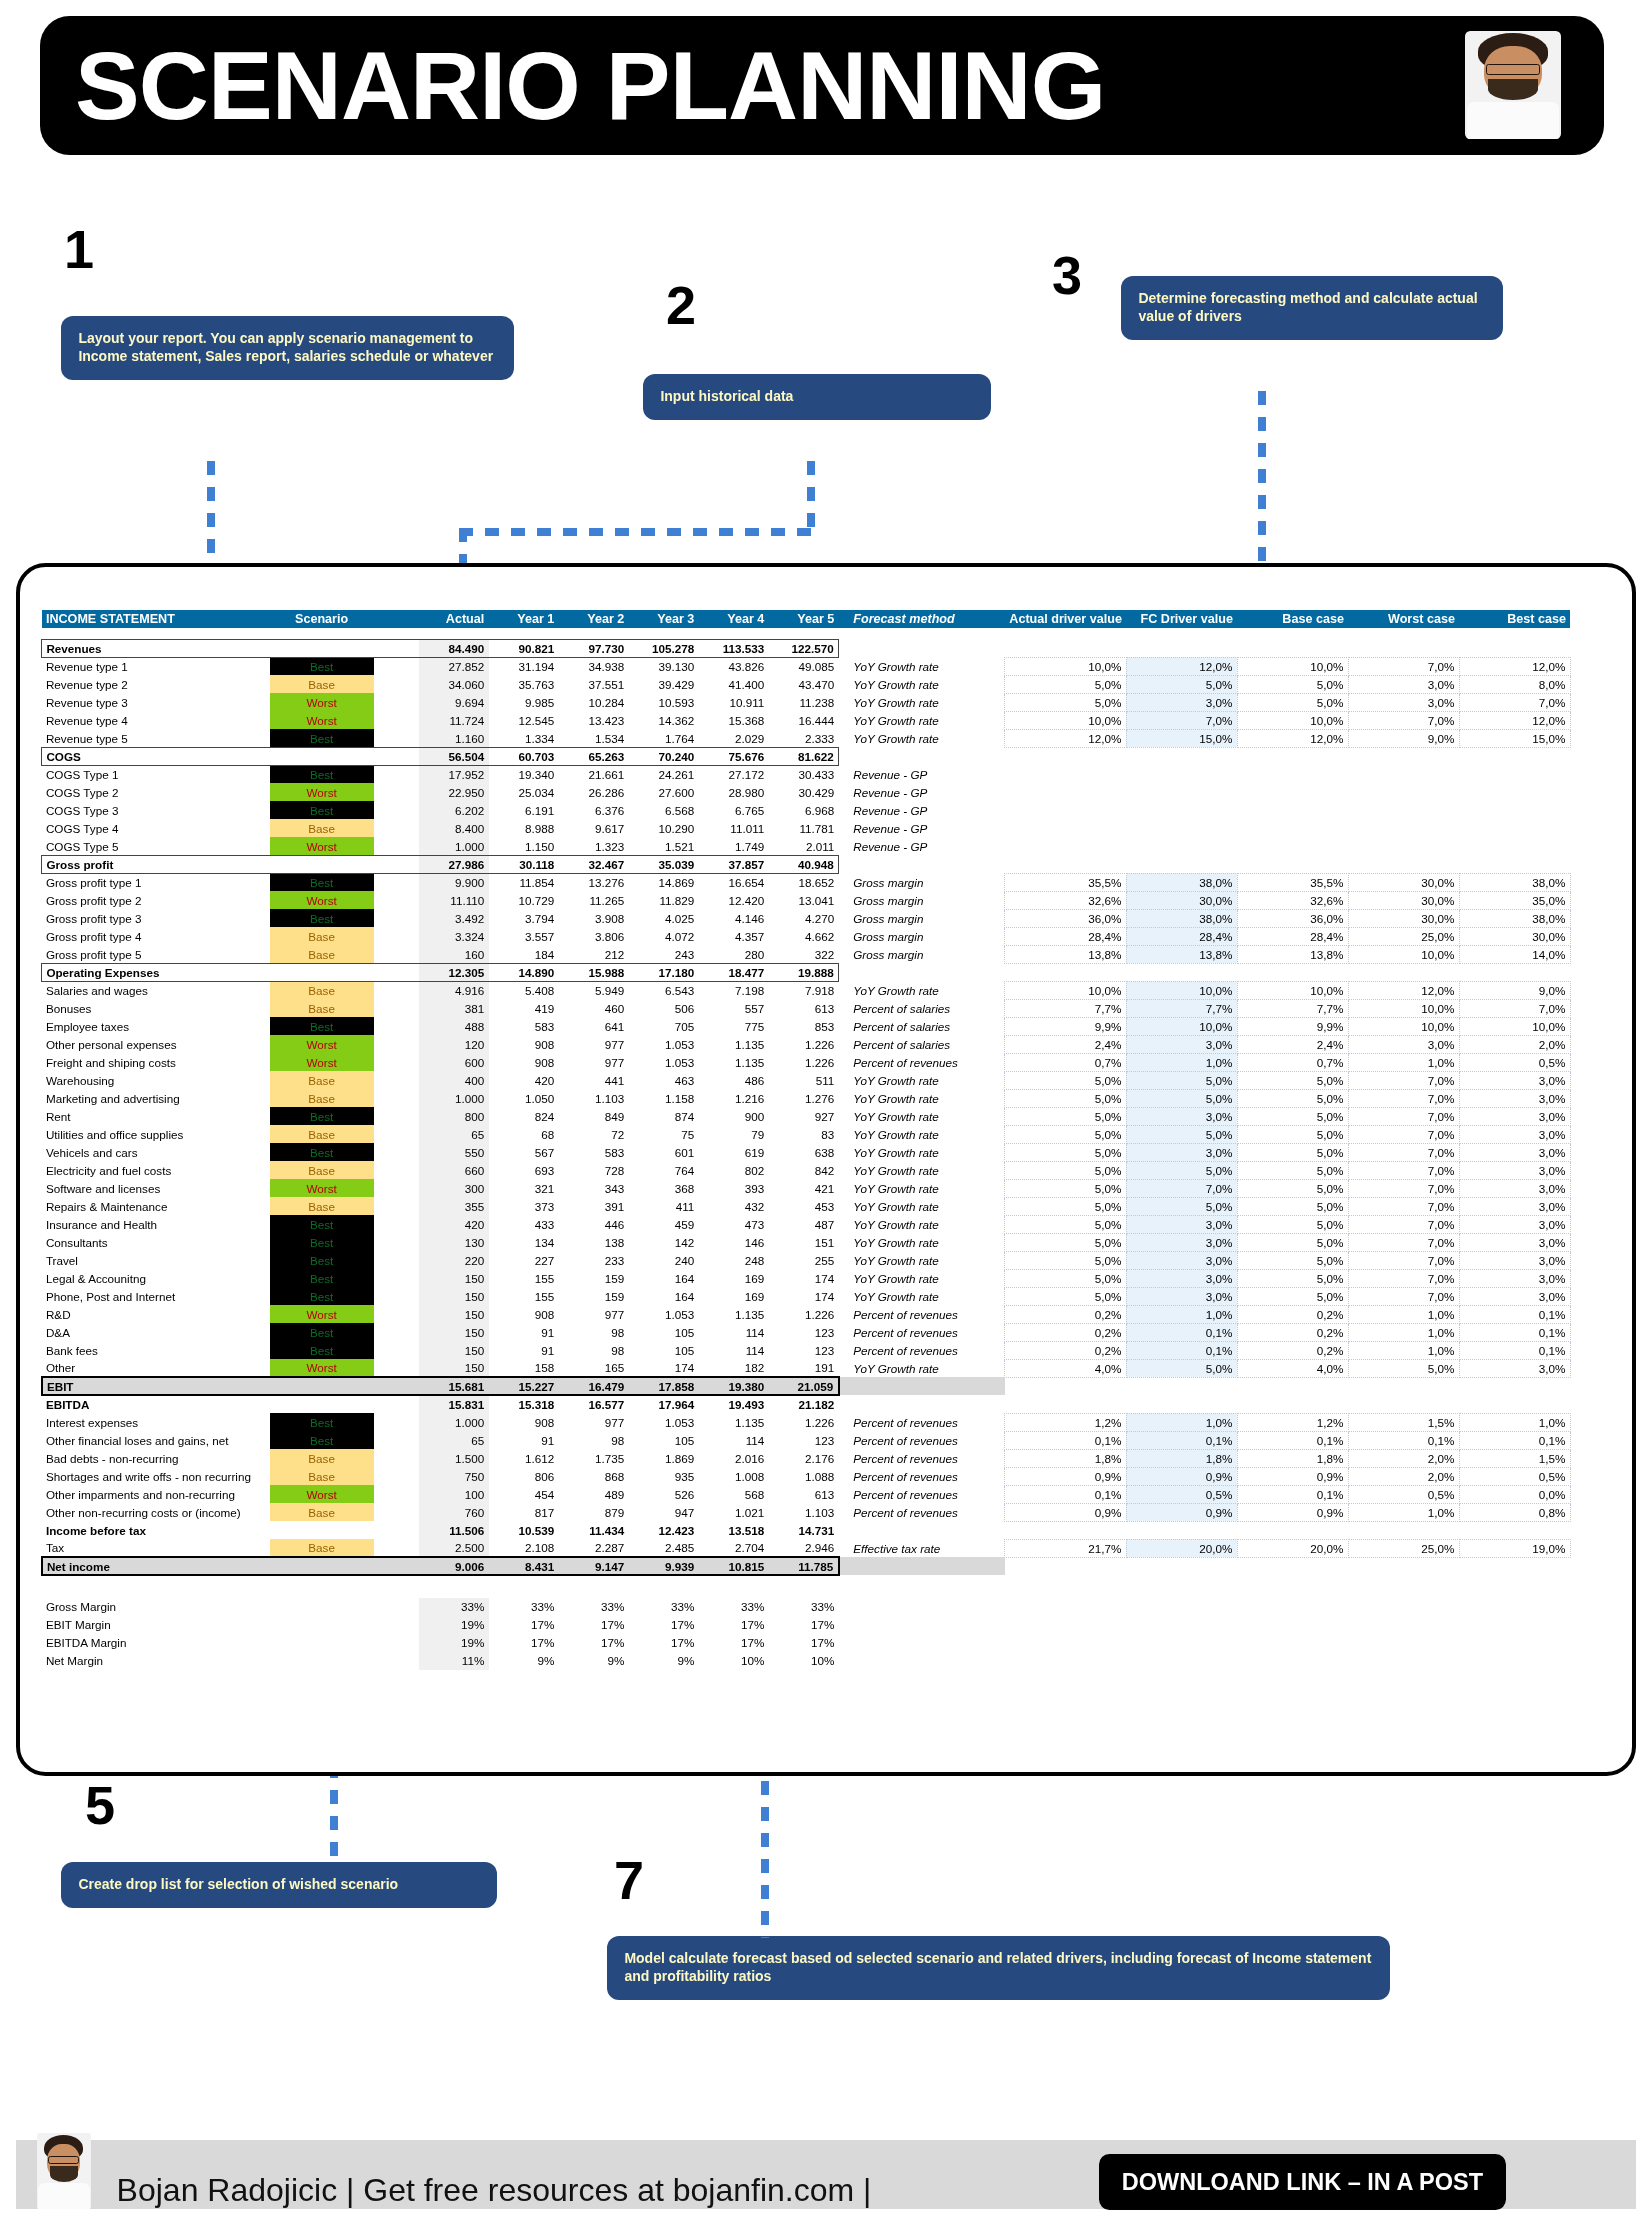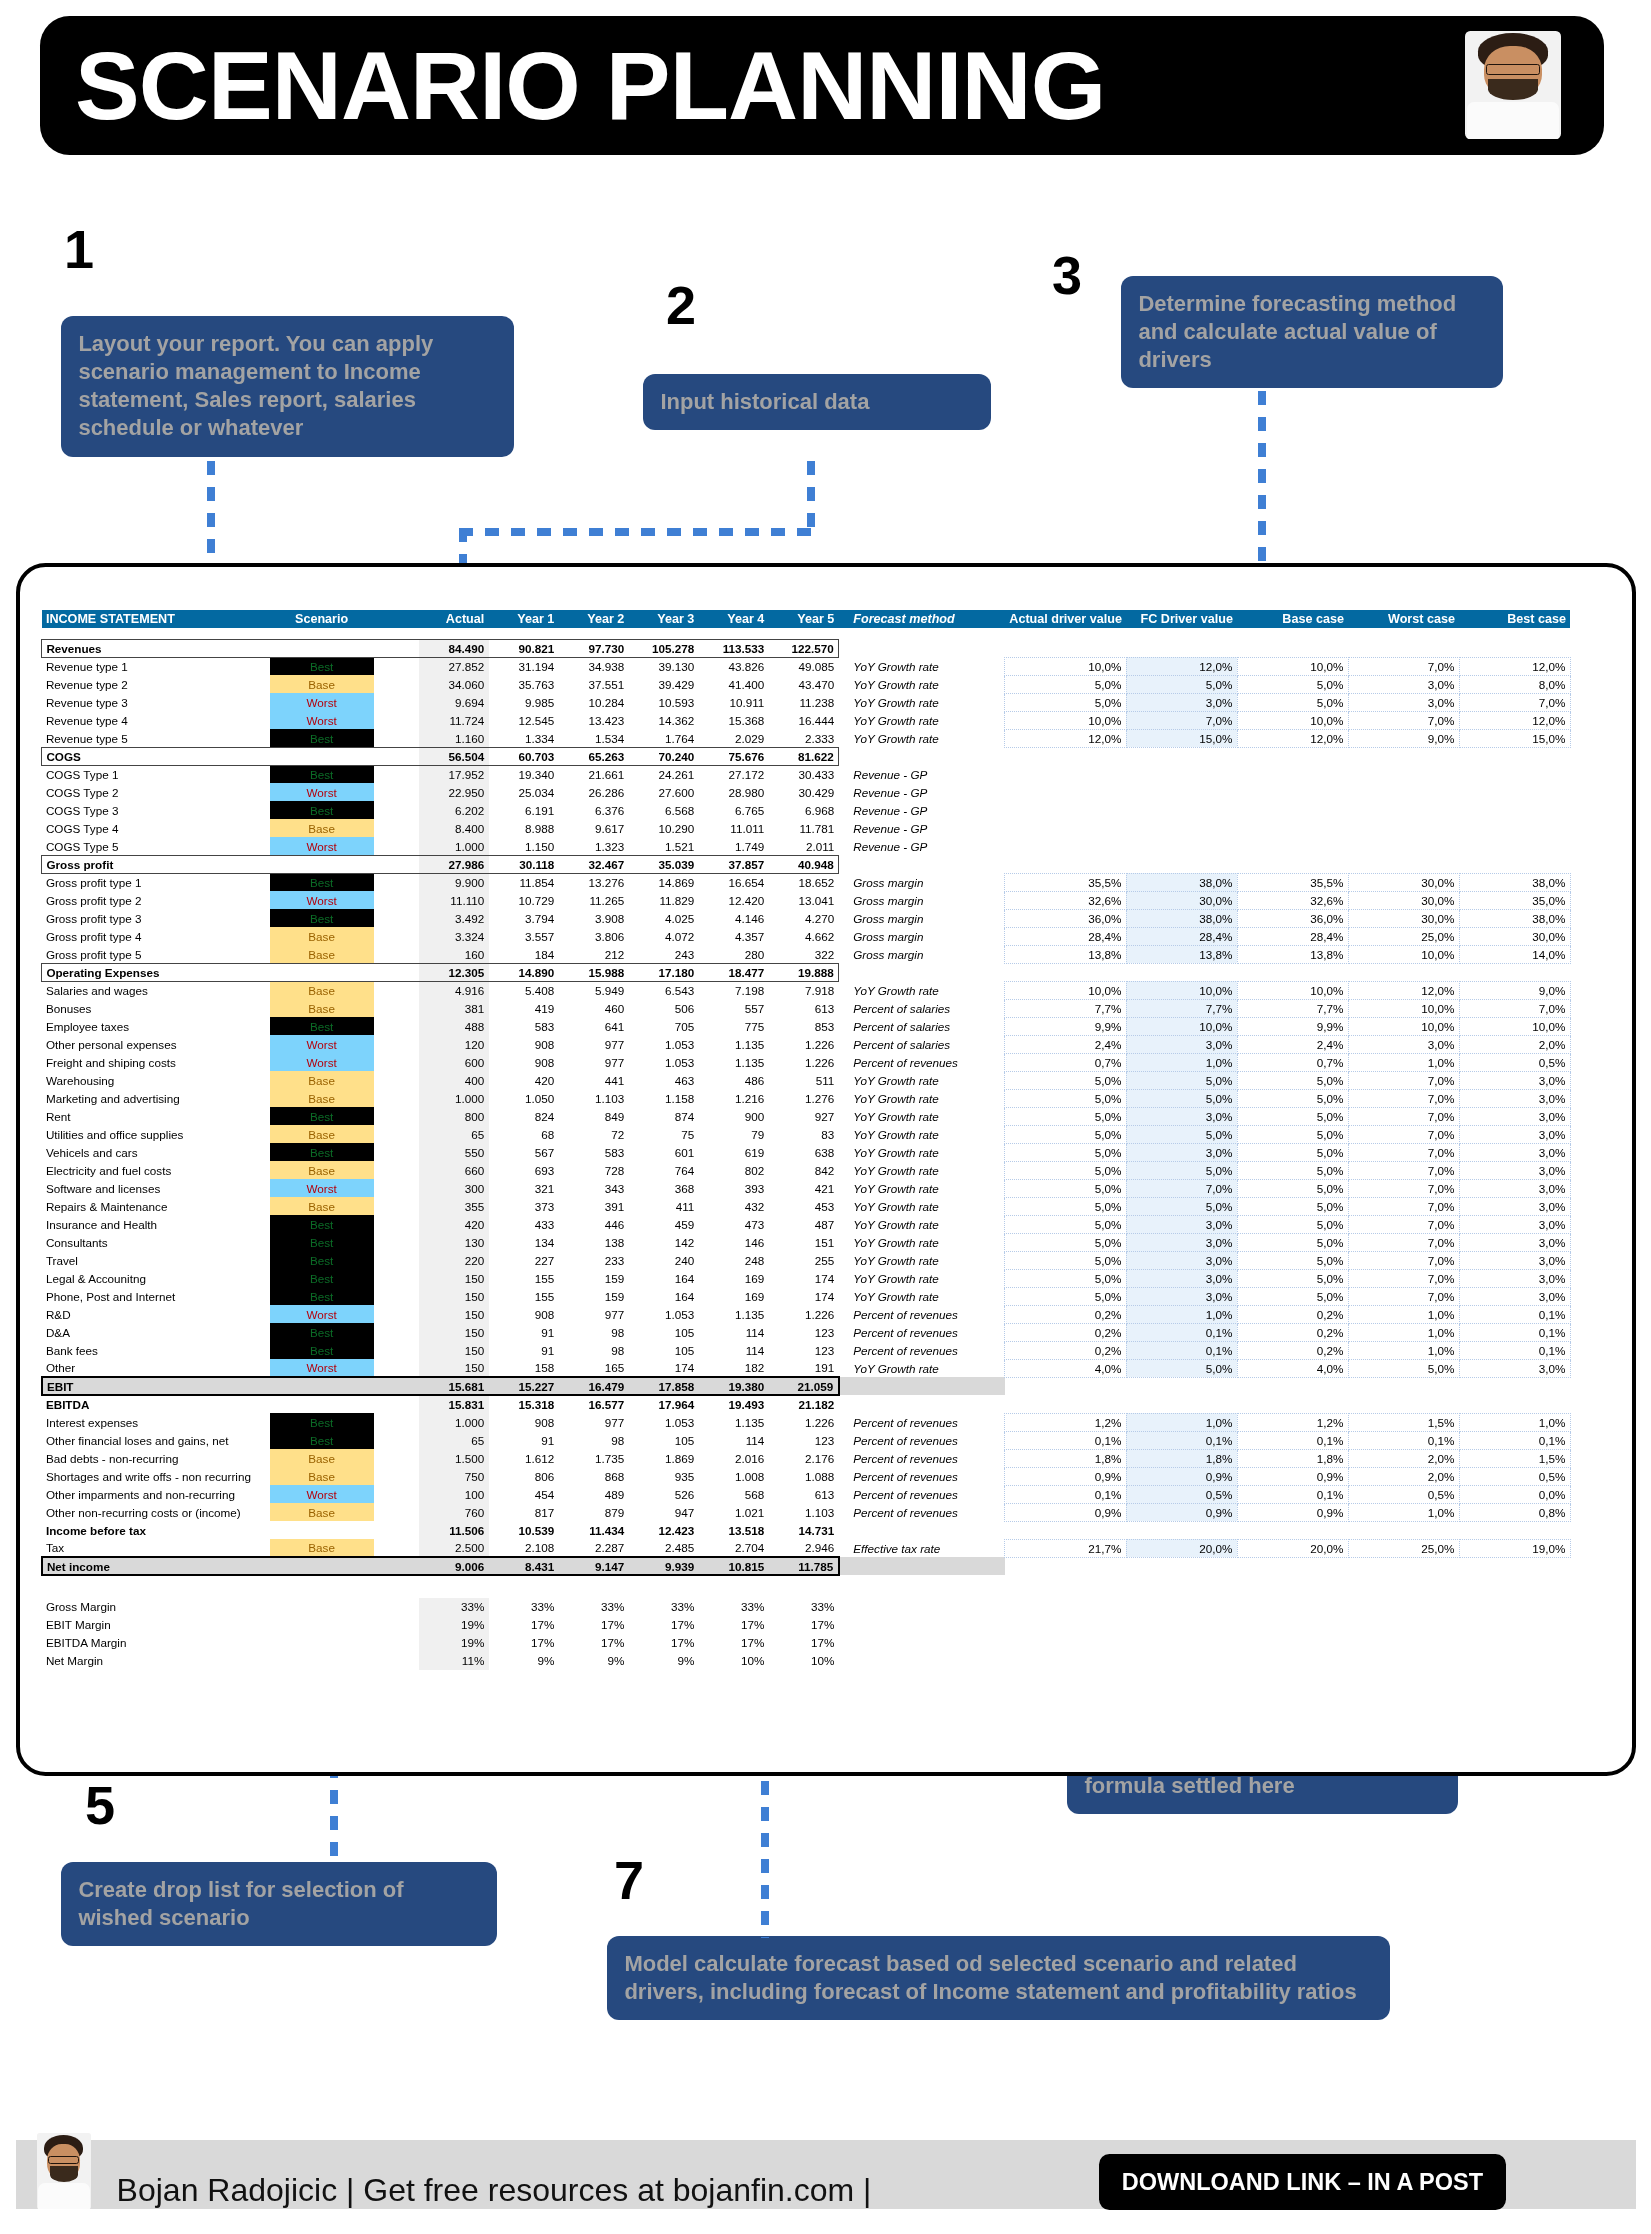--- a/index.html
+++ b/index.html
@@ -29,23 +29,23 @@
   }
 
   
   .stepnum{
     position:absolute; font-weight:bold; color:#000; font-size:54px;
     line-height:1; font-family:"Liberation Sans", sans-serif;
   }
 
   
   .callout{
-    position:absolute; background:#26497f; color:#a3a3a3;
+    position:absolute; background:#26497f; color:#fef9c3;
     border-radius:12px; padding:14px 17.4px;
-    font-size:22px; font-weight:bold; line-height:1.28;
+    font-size:14px; font-weight:bold; line-height:1.28;
     font-family:"Liberation Sans", sans-serif;
   }
 
   
   .dashv{ position:absolute; width:7.8px; background:
       repeating-linear-gradient(to bottom,#3f7fd4 0 14px, transparent 14px 26px); }
   .dashh{ position:absolute; height:7.8px; background:
       repeating-linear-gradient(to right,#3f7fd4 0 14px, transparent 14px 26px); }
   .arrow-d{ position:absolute; width:0;height:0;
       border-left:12px solid transparent;border-right:12px solid transparent;
@@ -72,21 +72,21 @@
   .c-label{ width:228px; text-align:left; }
   .c-scn  { width:104px; text-align:center; }
   .c-gap  { width:45px; }
   .c-num  { width:70px; text-align:right; }
   .c-fm   { width:156px; text-align:left; font-style:italic; }
   .c-dv   { width:111px; text-align:right; }
   .c-pad  { width:10.4px; }
 
   .scn-best { background:#000000; color:#0b6b26; }
   .scn-base { background:#ffe08a; color:#9a6200; }
-  .scn-worst{ background:#7dd3fc; color:#b4000b; }
+  .scn-worst{ background:#84cc16; color:#b4000b; }
   .scn-cell { text-align:center; }
 
   .actcol{ background:#f0f0f0; }
 
   tr.total td{ font-weight:bold; }
   tr.total td.c-label,tr.total td.c-scn,tr.total td.c-gap,tr.total td.c-num{
       border-top:1.7px solid #444; border-bottom:1.7px solid #444; }
   tr.total td.c-label{ border-left:1.7px solid #444; }
   tr.total td.lastnum{ border-right:1.7px solid #444; }
 

